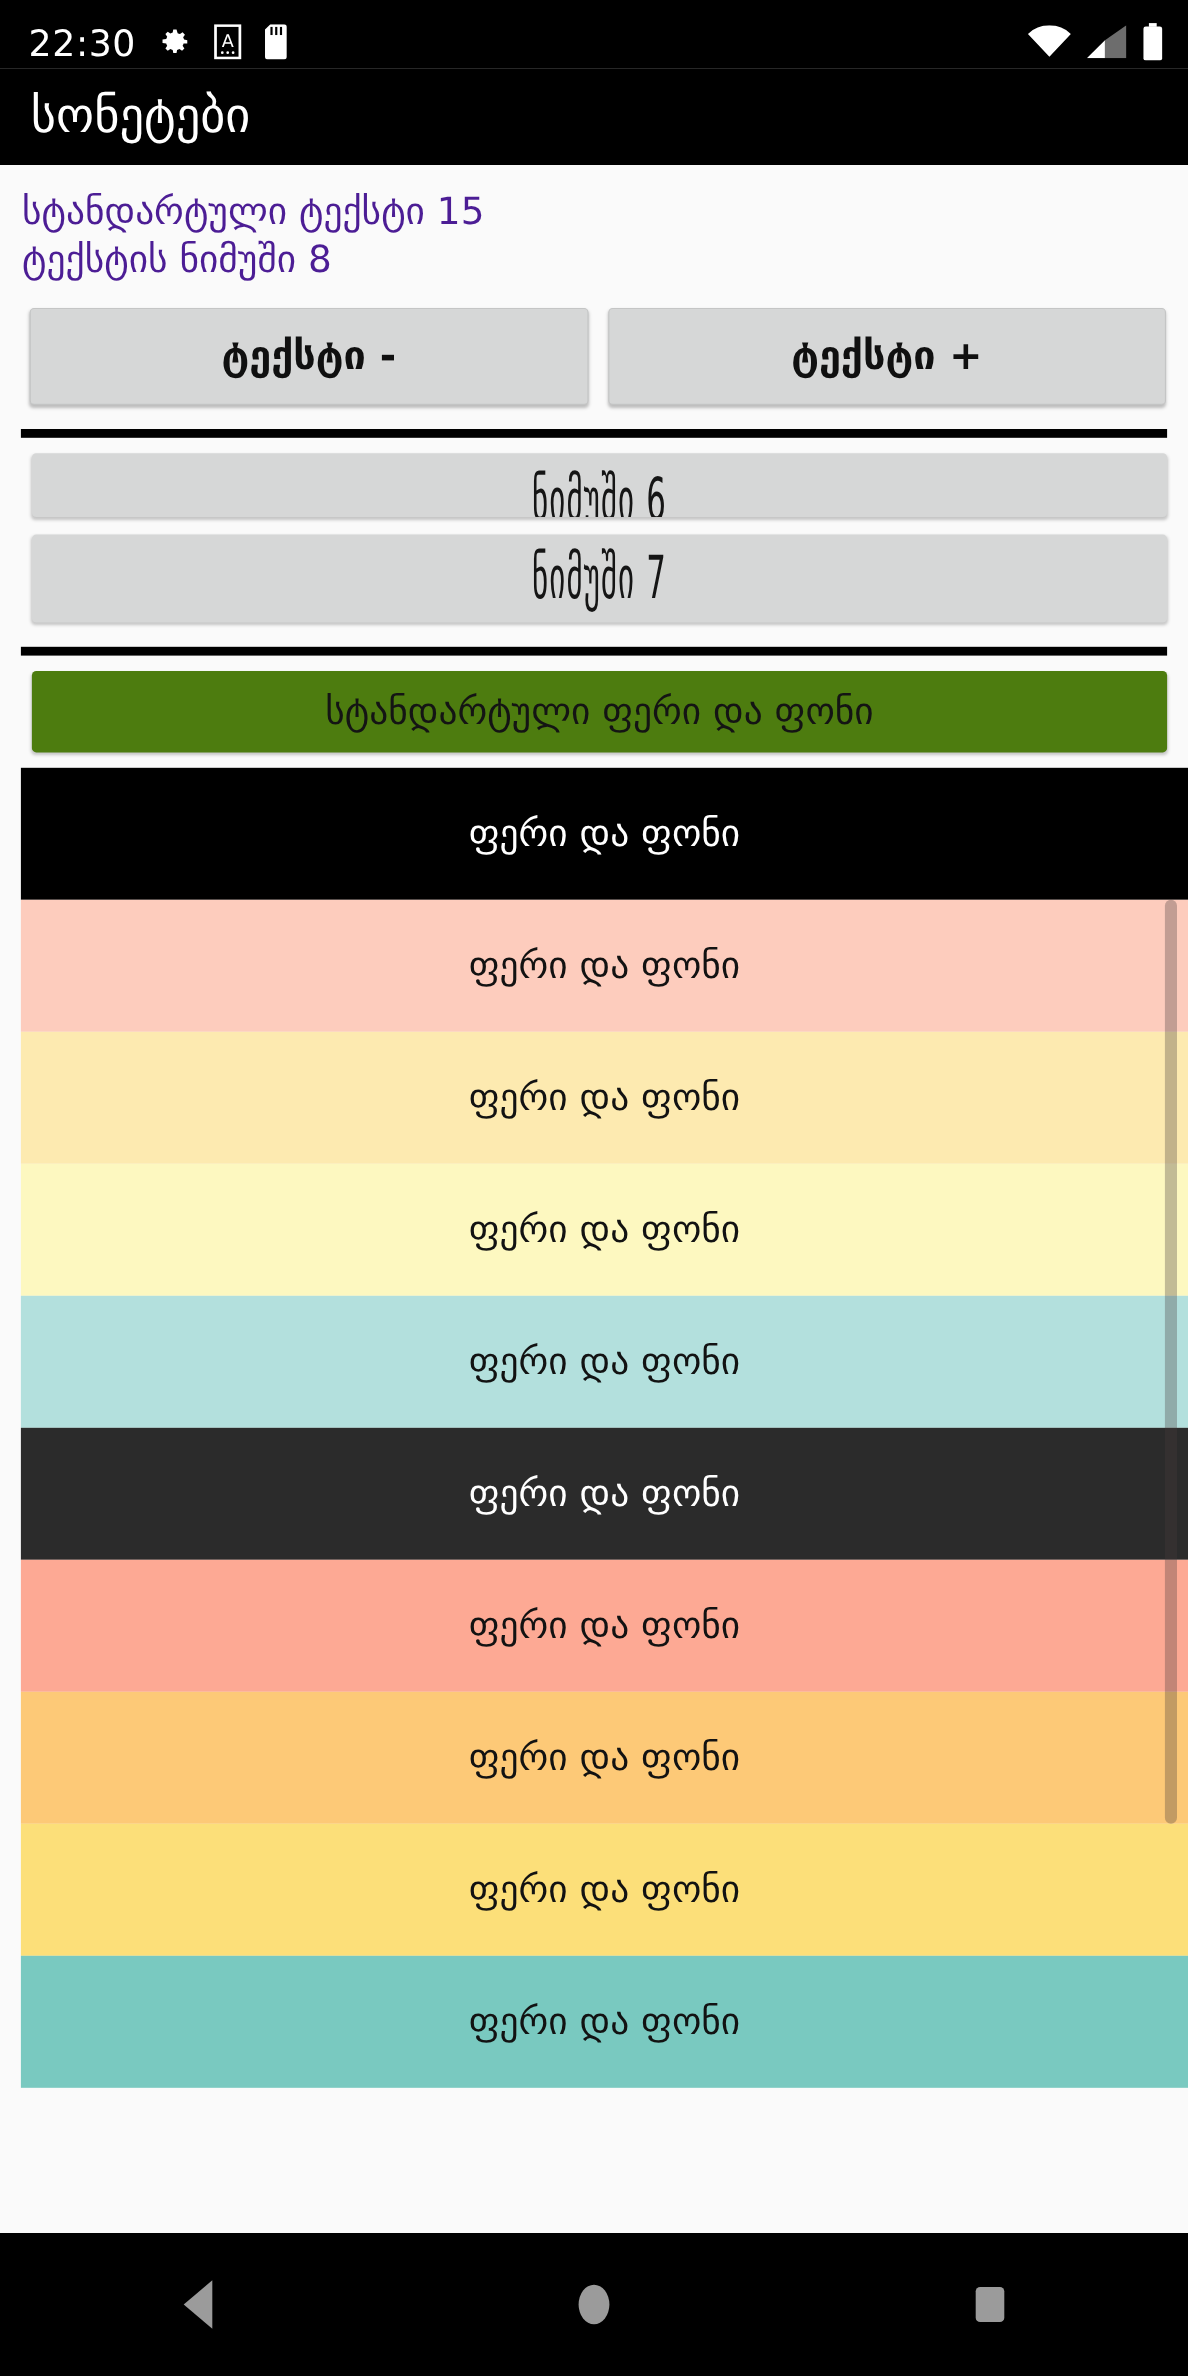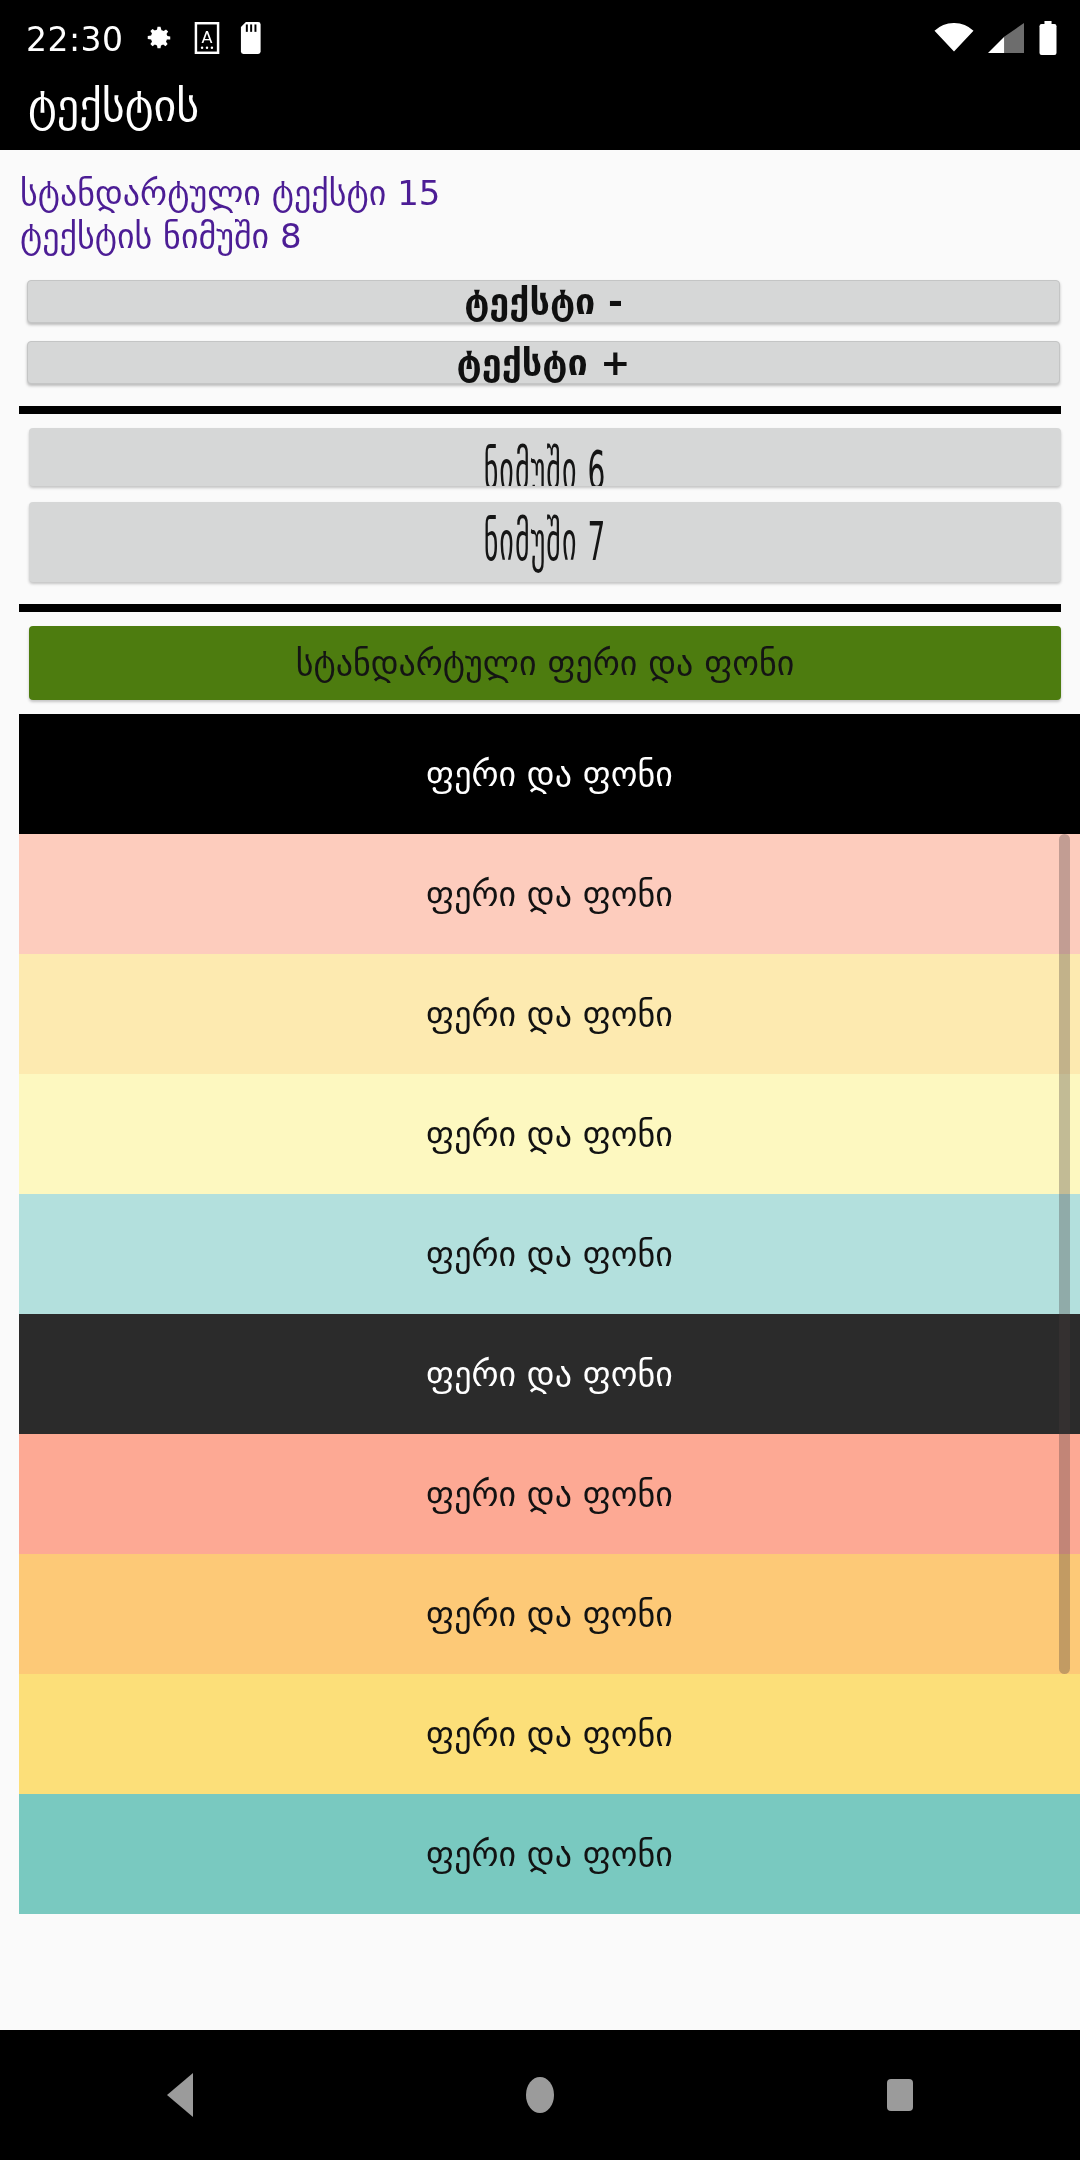--- a/index.html
+++ b/index.html
@@ -33,21 +33,21 @@
 
   
   .content{
     position:absolute; top:150px; left:0; right:0; bottom:130px;
     background:#fafafa; overflow:hidden;
   }
 
   .info-block{ padding:22px 20px 0 20px; }
   .info-line{ font-size:34px; color:#4c1d95; line-height:1.26; white-space:nowrap; }
 
-  .btn-row{ display:flex; gap:18px; padding:22px 20px 0 27px;flex-direction:column; }
+  .btn-row{ display:flex; gap:18px; padding:22px 20px 0 27px; }
   .btn{
     flex:1; height:88px;
     background:#d6d7d7;
     border:1px solid #c4c5c5;
     border-radius:4px;
     box-shadow:0 2px 3px rgba(0,0,0,.25);
     display:flex; align-items:center; justify-content:center;
     font-size:36px; font-weight:700; color:#101010;
   }
 
@@ -167,21 +167,21 @@
     <span class="ic">
       <svg width="20" height="34" viewBox="0 0 14 24">
         <rect x="4.5" y="0" width="5" height="2.4" fill="#fff"></rect>
         <rect x="1" y="2.2" width="12" height="21.8" rx="1.5" fill="#fff"></rect>
       </svg>
     </span>
   </div>
 </div>
 
 <div class="app-bar">
-  <span class="app-title">ტექსტის</span>
+  <span class="app-title">სონეტები</span>
 </div>
 
 <div class="content">
 
   <div class="info-block">
     <div class="info-line">სტანდარტული ტექსტი 15</div>
     <div class="info-line">ტექსტის ნიმუში 8</div>
   </div>
 
   <div class="btn-row">

